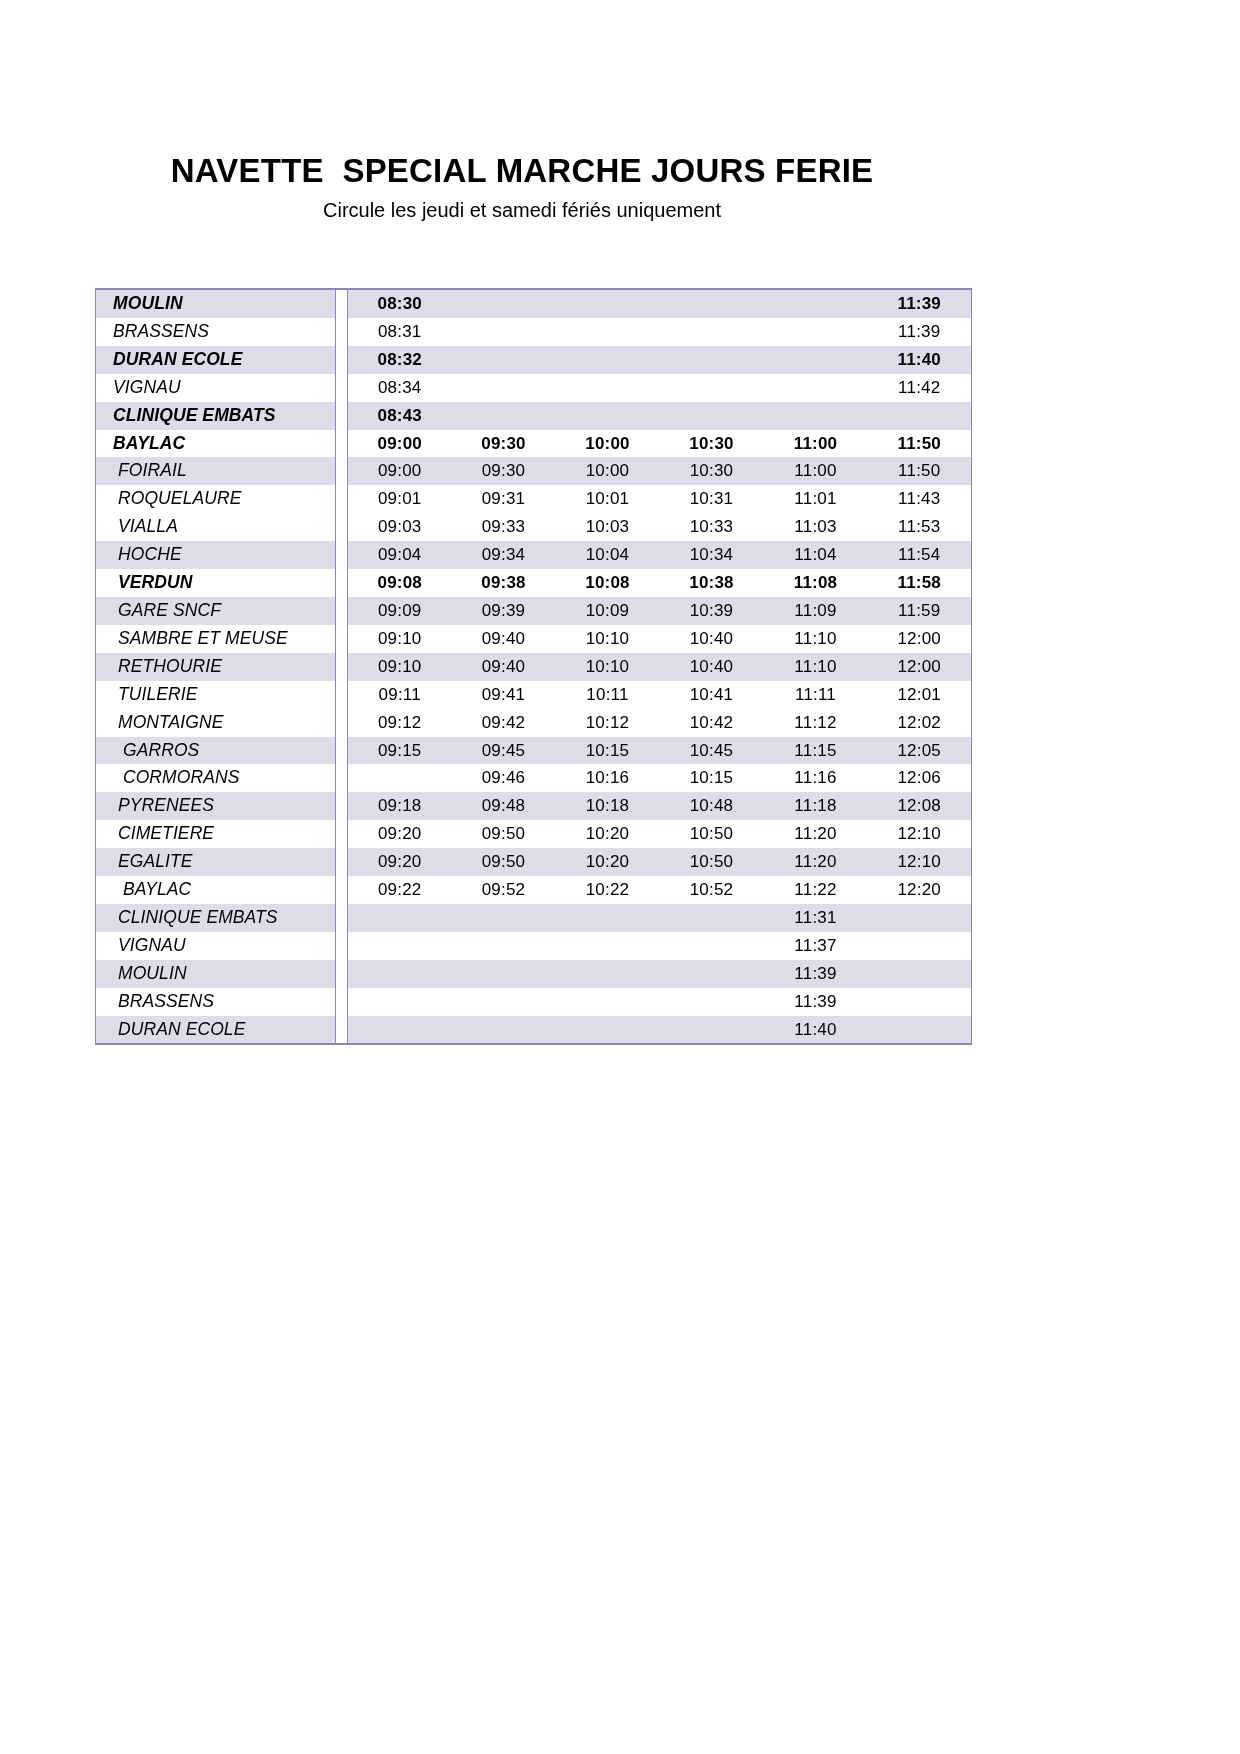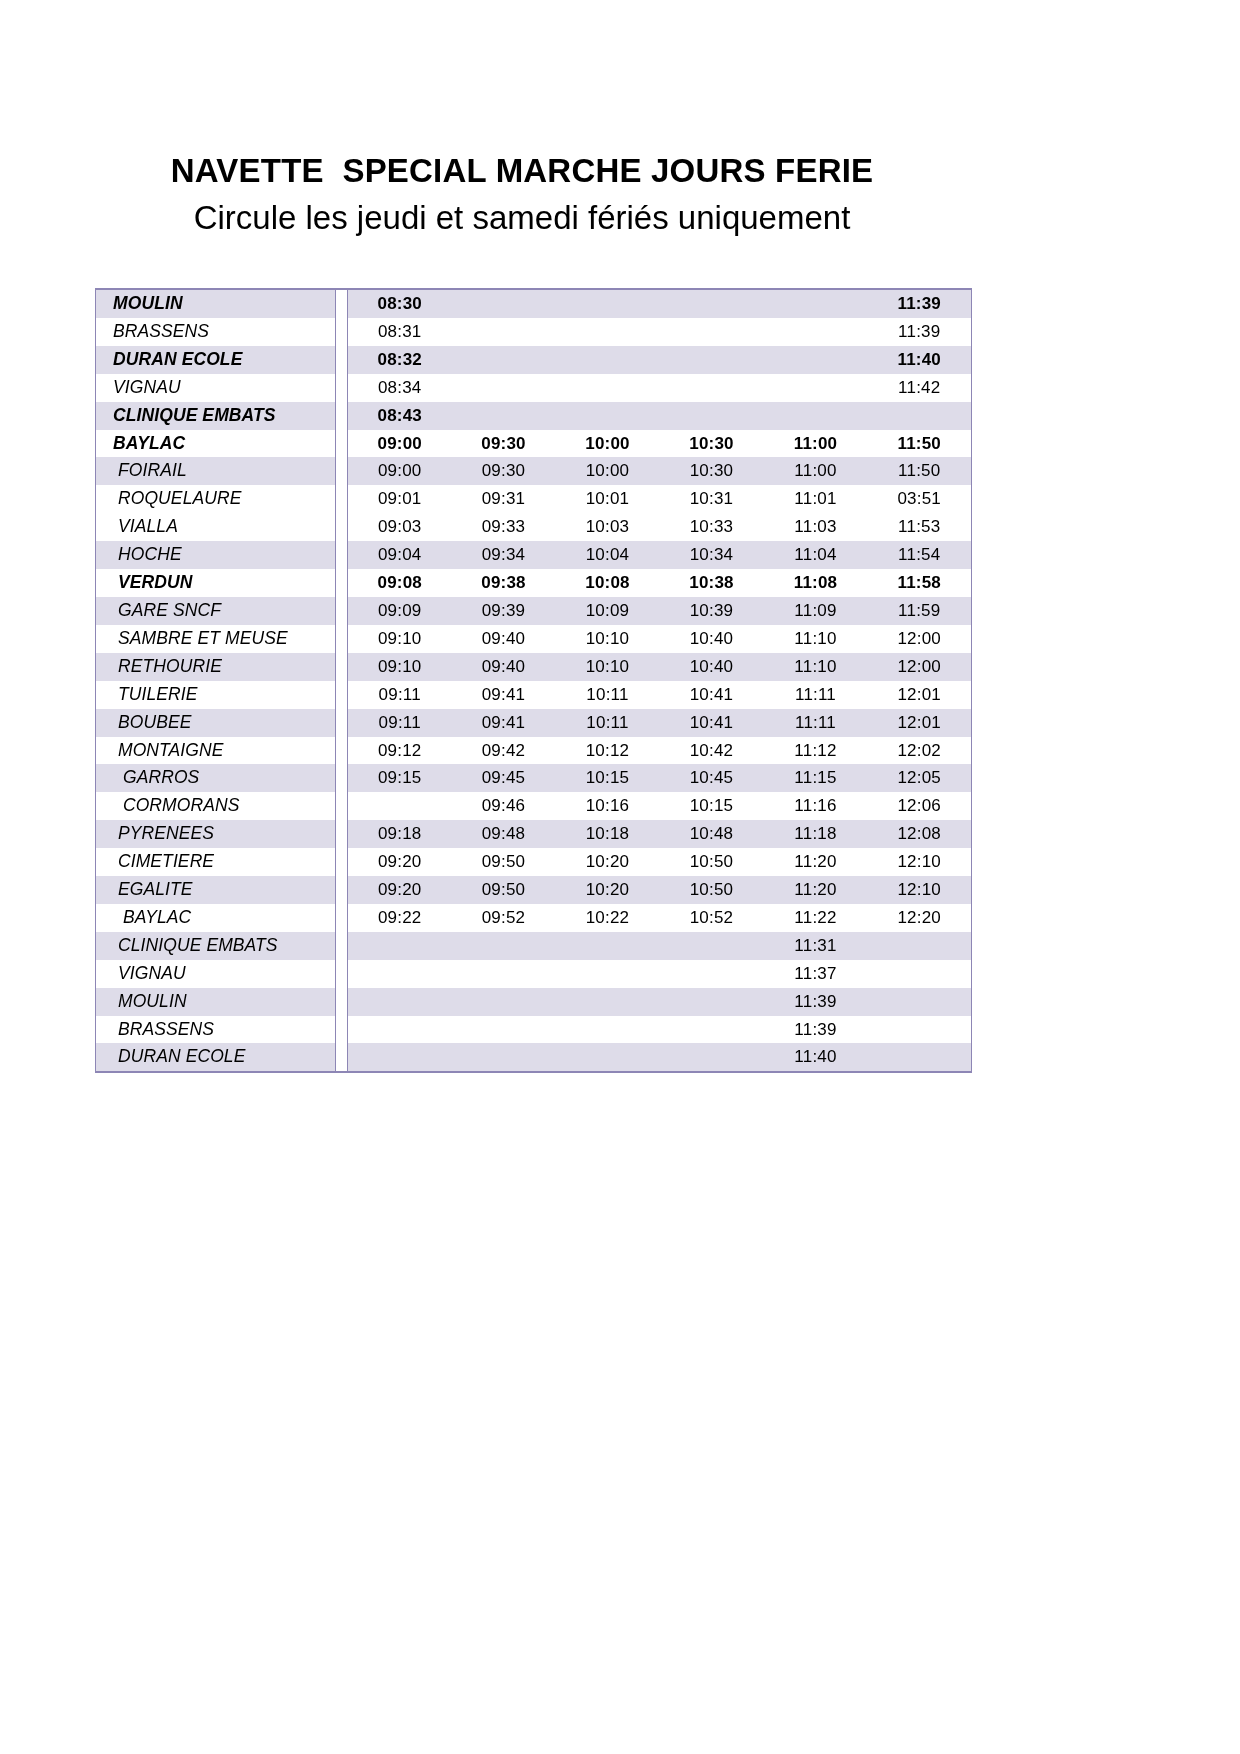--- a/index.html
+++ b/index.html
@@ -33,21 +33,21 @@
     font-size: 33px;
     font-weight: bold;
     letter-spacing: 0.2px;
     color: #000000;
     line-height: 1.15;
     margin: 0;
     white-space: pre;
   }
   .doc-subtitle {
     font-family: "Liberation Sans", sans-serif;
-    font-size: 33px;
+    font-size: 20px;
     font-weight: normal;
     color: #000000;
     line-height: 1.2;
     margin: 8px 0 0 0;
     white-space: pre;
   }
 
   
   .table-wrap {
     position: absolute;
@@ -230,21 +230,21 @@
             <td class="time last-time">11:50</td>
           </tr>
           <tr class="plain">
             <td class="stop"> ROQUELAURE</td>
             <td class="gap"></td>
             <td class="time first-time">09:01</td>
             <td class="time">09:31</td>
             <td class="time">10:01</td>
             <td class="time">10:31</td>
             <td class="time">11:01</td>
-            <td class="time last-time">03:51</td>
+            <td class="time last-time">11:43</td>
           </tr>
           <tr class="plain">
             <td class="stop"> VIALLA</td>
             <td class="gap"></td>
             <td class="time first-time">09:03</td>
             <td class="time">09:33</td>
             <td class="time">10:03</td>
             <td class="time">10:33</td>
             <td class="time">11:03</td>
             <td class="time last-time">11:53</td>
@@ -302,30 +302,20 @@
           <tr class="plain">
             <td class="stop"> TUILERIE</td>
             <td class="gap"></td>
             <td class="time first-time">09:11</td>
             <td class="time">09:41</td>
             <td class="time">10:11</td>
             <td class="time">10:41</td>
             <td class="time">11:11</td>
             <td class="time last-time">12:01</td>
           </tr>
-          <tr class="shaded">
-            <td class="stop"> BOUBEE</td>
-            <td class="gap"></td>
-            <td class="time first-time">09:11</td>
-            <td class="time">09:41</td>
-            <td class="time">10:11</td>
-            <td class="time">10:41</td>
-            <td class="time">11:11</td>
-            <td class="time last-time">12:01</td>
-          </tr>
           <tr class="plain">
             <td class="stop"> MONTAIGNE</td>
             <td class="gap"></td>
             <td class="time first-time">09:12</td>
             <td class="time">09:42</td>
             <td class="time">10:12</td>
             <td class="time">10:42</td>
             <td class="time">11:12</td>
             <td class="time last-time">12:02</td>
           </tr>

